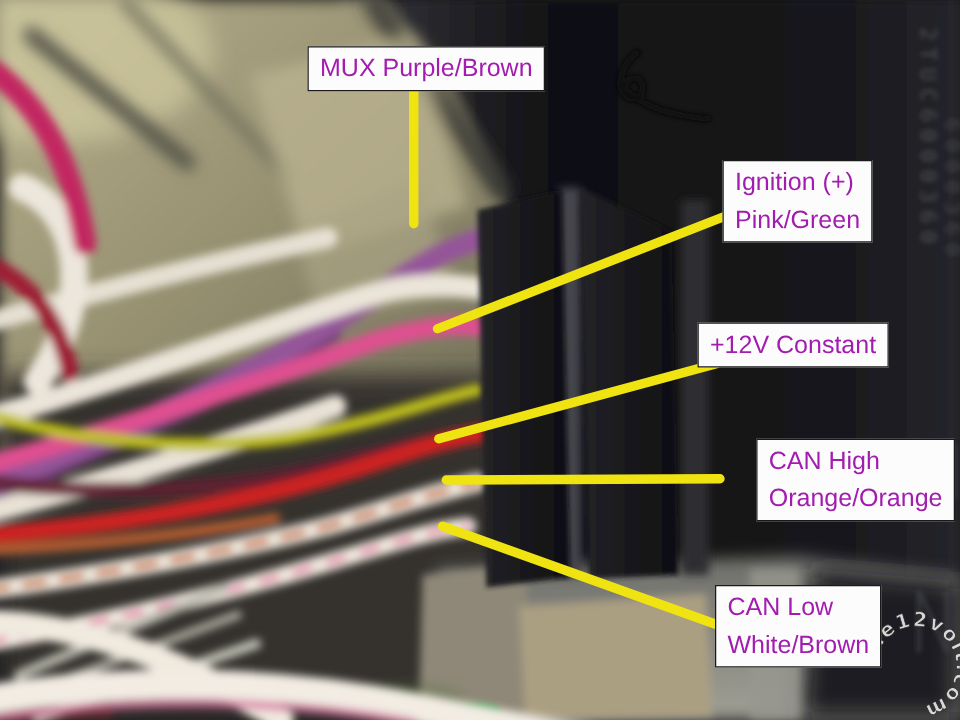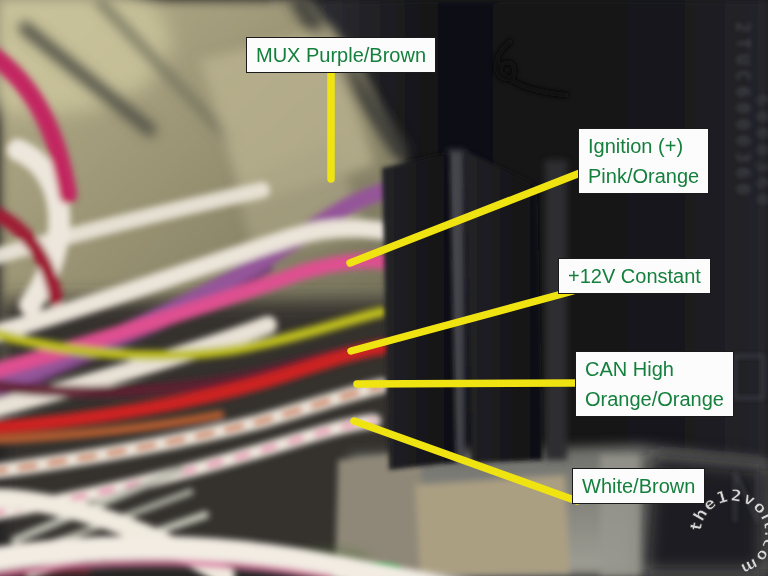--- a/index.html
+++ b/index.html
@@ -5,29 +5,29 @@
   html,body{margin:0;padding:0;background:#000;}
   #stage{
     position:relative;width:768px;height:576px;overflow:hidden;
     font-family:"Liberation Sans",sans-serif;background:#1a1a1d;
   }
   #photo{position:absolute;left:0;top:0;z-index:1;}
   #callouts{position:absolute;left:0;top:0;z-index:3;pointer-events:none;}
   #watermark{position:absolute;left:686px;top:486px;z-index:4;}
   .label{
     position:absolute;z-index:5;
-    background:#fcfcfc;border:1px solid #1a1a1a;color:#15803d;
+    background:#fcfcfc;border:1px solid #1a1a1a;color:#a21caf;
     font-size:20px;line-height:30px;padding:2px 9px;white-space:nowrap;
     width:-moz-fit-content;width:fit-content;
   }
   .label span{display:block;}
   #label-mux{left:246px;top:37px;}
   #label-ignition{left:578px;top:128px;}
   #label-constant{left:558px;top:258px;}
-  #label-can-high{left:575px;top:351px;}
+  #label-can-high{left:605px;top:351px;}
   #label-can-low{left:572px;top:468px;}
 </style>
 </head>
 <body>
 
 <div id="stage">
 
   <svg id="photo" width="768" height="576" viewBox="0 0 768 576">
     <defs>
       <filter id="b2" x="-25%" y="-25%" width="150%" height="150%">
@@ -135,30 +135,31 @@
       <line x1="357" y1="384" x2="576" y2="383" stroke="#f0e312"></line>
       <line x1="354" y1="421" x2="577" y2="501" stroke="#f0e312"></line>
     </g>
   </svg>
 
   <div class="label" id="label-mux">
     <span>MUX Purple/Brown</span>
   </div>
   <div class="label" id="label-ignition">
     <span>Ignition (+)</span>
-    <span>Pink/Orange</span>
+    <span>Pink/Green</span>
   </div>
   <div class="label" id="label-constant">
     <span>+12V Constant</span>
   </div>
   <div class="label" id="label-can-high">
     <span>CAN High</span>
     <span>Orange/Orange</span>
   </div>
   <div class="label" id="label-can-low">
+    <span>CAN Low</span>
     <span>White/Brown</span>
   </div>
 
   <svg id="watermark" width="94" height="94" viewBox="0 0 94 94">
     <defs>
       <path id="wmCircle" d="M15,47 a32,32 0 1 1 0,0.01" fill="none"></path>
     </defs>
     <text font-family="'DejaVu Sans',sans-serif" font-size="16" font-weight="bold" fill="#e6e6e6" stroke="#2a2a2a" stroke-width="0.6" letter-spacing="1" opacity="0.92">
       <textPath href="#wmCircle" startOffset="1%">the12volt.com</textPath>
     </text>

